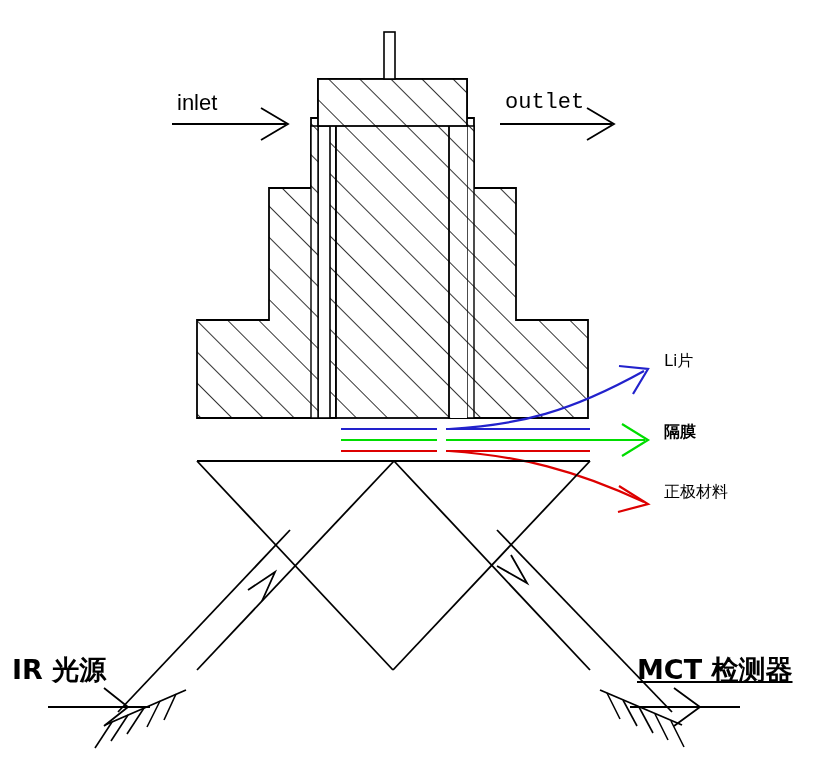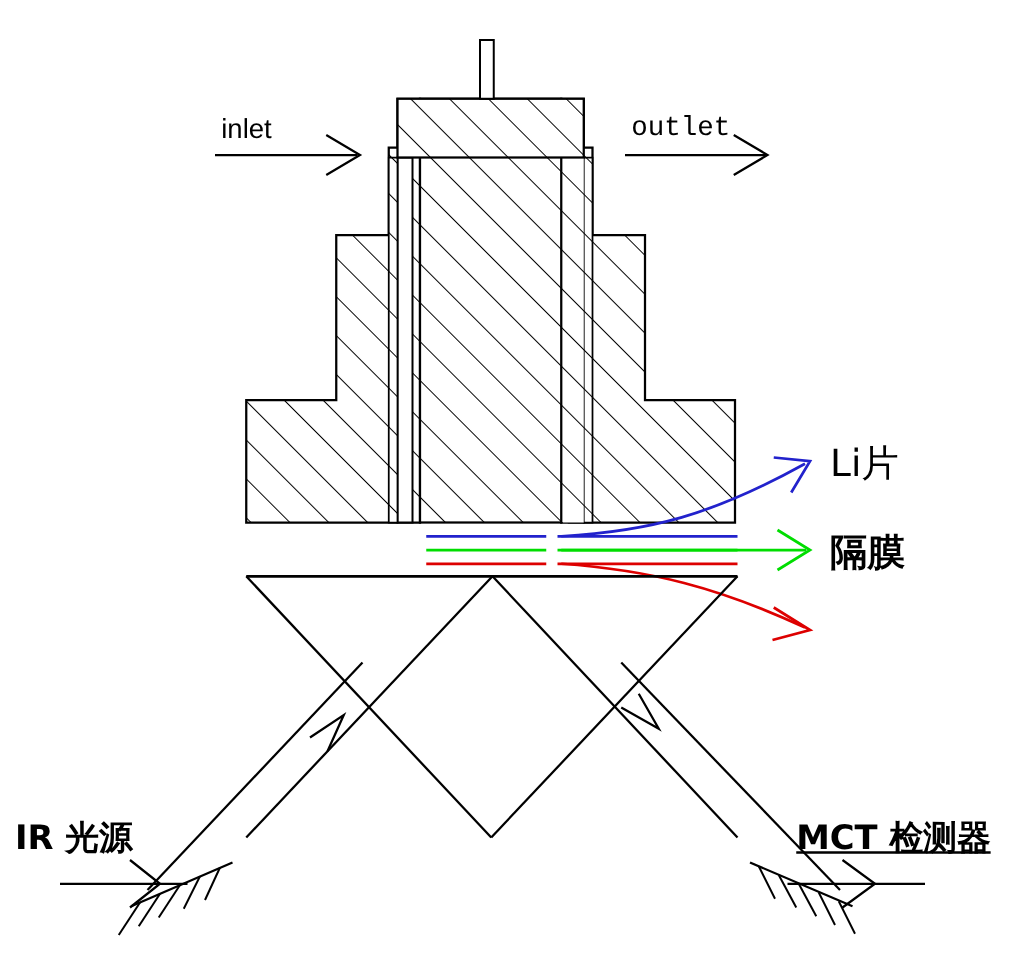--- a/index.html
+++ b/index.html
@@ -2,21 +2,21 @@
 <html><head>
 <meta charset="utf-8">
 <style>
   html,body{margin:0;padding:0;background:#ffffff;}
   body{width:824px;height:762px;overflow:hidden;
        font-family:"Liberation Sans","DejaVu Sans",sans-serif;}
   #stage{position:relative;width:728px;height:762px;background:#fff;}
   svg#diagram{position:absolute;left:0;top:0;width:824px;height:762px;}
   .lbl{position:absolute;white-space:nowrap;color:#000;}
   .lbl-flow{font-size:22px;font-family:"Liberation Sans","DejaVu Sans",sans-serif;}
-  .lbl-layer{font-size:30px;font-family:"DejaVu Sans","Liberation Sans",sans-serif;}
+  .lbl-layer{font-size:16px;font-family:"DejaVu Sans","Liberation Sans",sans-serif;}
   .lbl-instr{font-size:27px;font-weight:bold;
              font-family:"DejaVu Sans","Liberation Sans",sans-serif;}
 </style>
 </head>
 <body>
 
 <div id="stage">
 
   <svg id="diagram" viewBox="0 0 824 762">
     <defs>
@@ -144,18 +144,19 @@
   </svg>
 
   <div class="lbl lbl-flow" style="left:177px; top:90px;">inlet</div>
 
   <div class="lbl lbl-flow" style="left:505px; top:90px;font-family:Liberation Mono, monospace;">outlet</div>
 
   <div class="lbl lbl-layer" style="left:664px; top:351px;">Li片</div>
 
   <div class="lbl lbl-layer" style="left:664px; top:422px; font-weight:bold;">隔膜</div>
 
+  <div class="lbl lbl-layer" style="left:664px; top:482px;">正极材料</div>
 
   <div class="lbl lbl-instr" style="left:12px; top:652px;">IR 光源</div>
 
   <div class="lbl lbl-instr" style="left:637px; top:652px;text-decoration:underline;">MCT 检测器</div>
 
 </div>
 
 </body></html>

